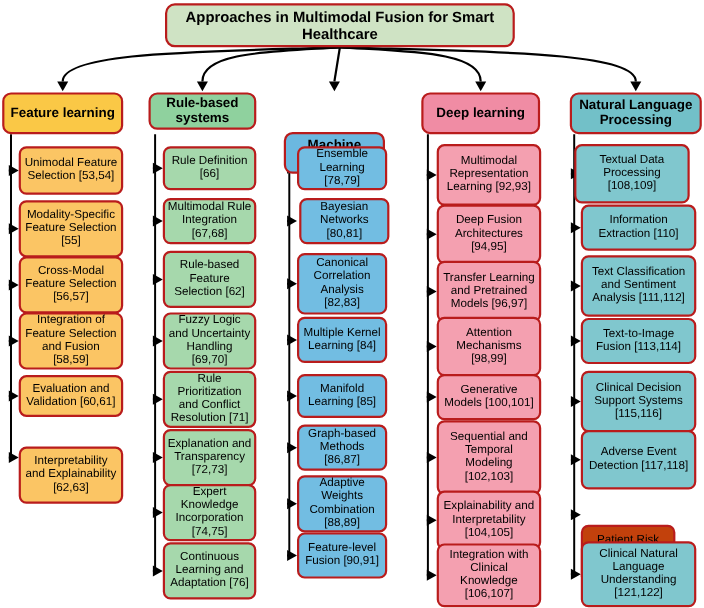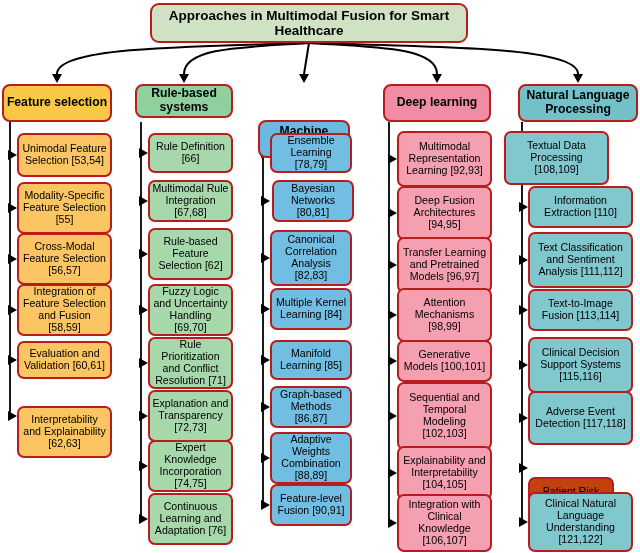--- a/index.html
+++ b/index.html
@@ -152,21 +152,21 @@
       <path d="M 522 468 L 519 468" fill="none" stroke="#000" stroke-width="1.8"></path>
       <polygon points="519,463 519,473 528,468" fill="#000"></polygon>
       <path d="M 522 522 L 519 522" fill="none" stroke="#000" stroke-width="1.8"></path>
       <polygon points="519,517 519,527 528,522" fill="#000"></polygon>
     </svg>
   <div id="nodes">
       <div class="node title-node" style="left: 150px; top: 3px; width: 318px; height: 40px; background: rgb(207, 227, 196);">
         <span>Approaches in Multimodal Fusion for Smart Healthcare</span>
       </div>
       <div class="node header-node" style="left: 2px; top: 84px; width: 110px; height: 38px; background: rgb(250, 200, 70);">
-        <span>Feature selection</span>
+        <span>Feature learning</span>
       </div>
       <div class="node leaf-node" style="left: 17px; top: 133px; width: 95px; height: 44px; background: rgb(251, 197, 100);">
         <span>Unimodal Feature Selection [53,54]</span>
       </div>
       <div class="node leaf-node" style="left: 17px; top: 182px; width: 95px; height: 52px; background: rgb(251, 197, 100);">
         <span>Modality-Specific Feature Selection [55]</span>
       </div>
       <div class="node leaf-node" style="left: 17px; top: 233px; width: 95px; height: 52px; background: rgb(251, 197, 100);">
         <span>Cross-Modal Feature Selection [56,57]</span>
       </div>
@@ -256,21 +256,21 @@
       </div>
       <div class="node leaf-node" style="left: 397px; top: 446px; width: 95px; height: 54px; background: rgb(244, 160, 176);">
         <span>Explainability and Interpretability [104,105]</span>
       </div>
       <div class="node leaf-node" style="left: 397px; top: 494px; width: 95px; height: 58px; background: rgb(244, 160, 176);">
         <span>Integration with Clinical Knowledge [106,107]</span>
       </div>
       <div class="node header-node" style="left: 518px; top: 84px; width: 120px; height: 38px; background: rgb(114, 192, 200);">
         <span>Natural Language Processing</span>
       </div>
-      <div class="node leaf-node" style="left: 504px; top: 131px; width: 105px; height: 54px; background: rgb(128, 199, 206);">
+      <div class="node leaf-node" style="left: 522px; top: 131px; width: 105px; height: 54px; background: rgb(128, 199, 206);">
         <span>Textual Data Processing [108,109]</span>
       </div>
       <div class="node leaf-node" style="left: 528px; top: 186px; width: 105px; height: 42px; background: rgb(128, 199, 206);">
         <span>Information Extraction [110]</span>
       </div>
       <div class="node leaf-node" style="left: 528px; top: 232px; width: 105px; height: 56px; background: rgb(128, 199, 206);">
         <span>Text Classification and Sentiment Analysis [111,112]</span>
       </div>
       <div class="node leaf-node" style="left: 528px; top: 289px; width: 105px; height: 42px; background: rgb(128, 199, 206);">
         <span>Text-to-Image Fusion [113,114]</span>

